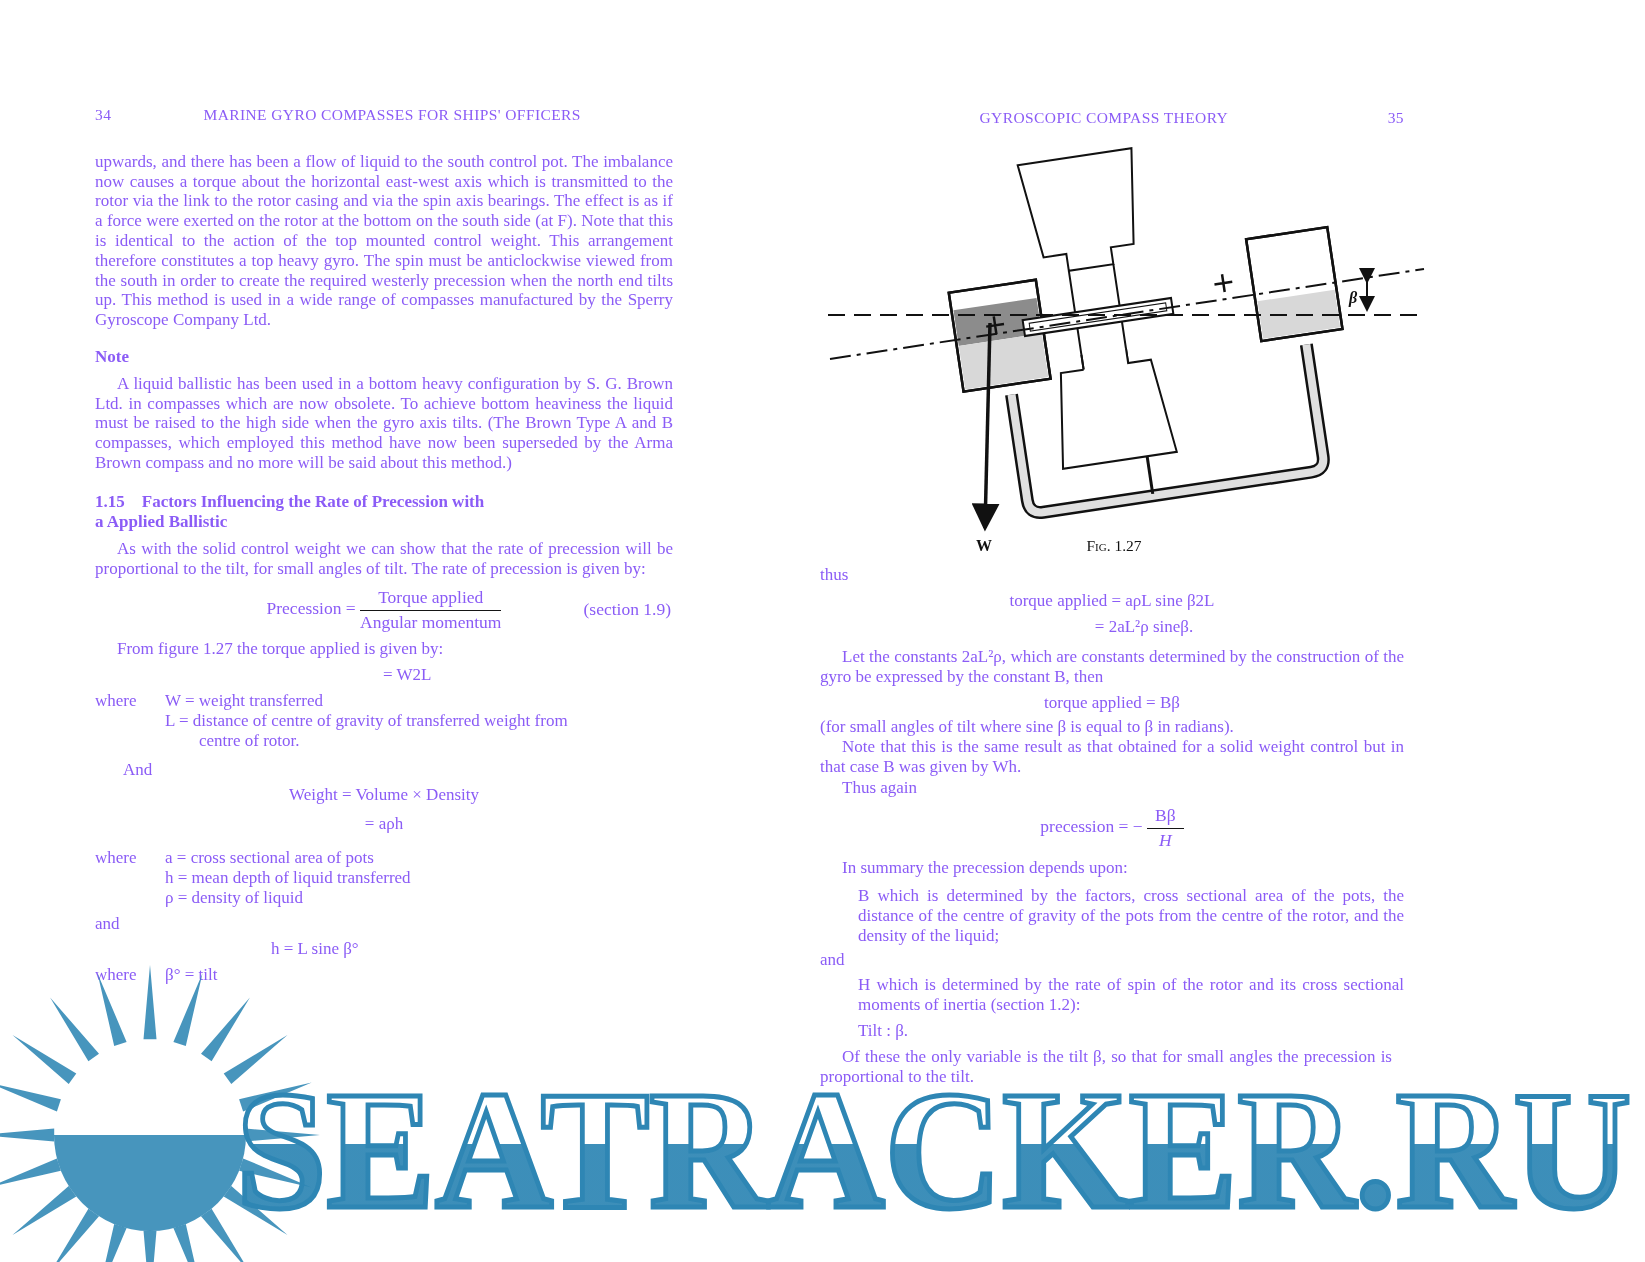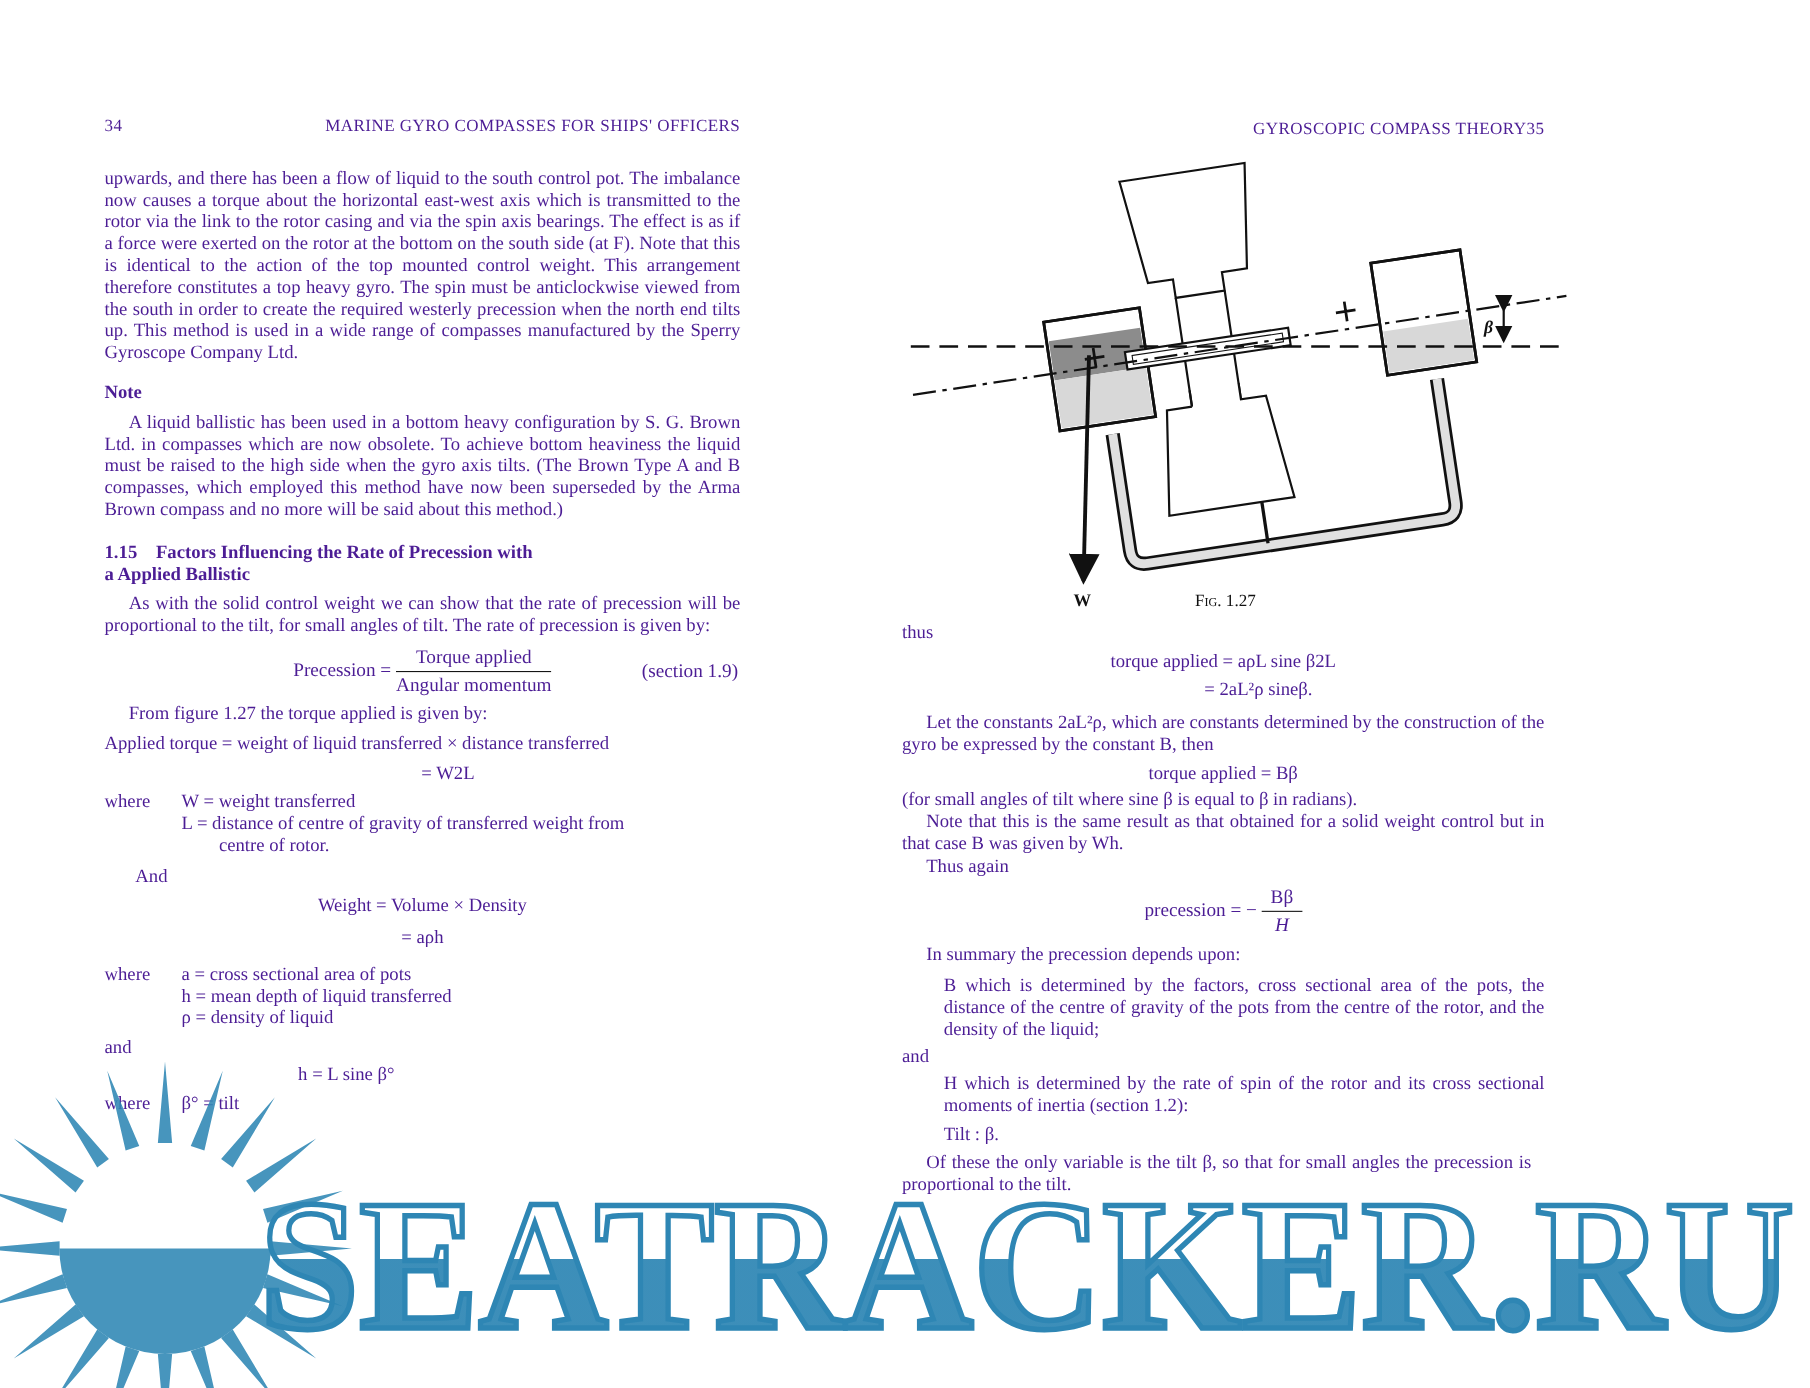--- a/index.html
+++ b/index.html
@@ -1,23 +1,23 @@
 <!DOCTYPE html>
 <html><head>
 <meta charset="utf-8">
 <style>
   html,body{margin:0;padding:0;background:#ffffff;}
   #page{position:relative;width:1645px;height:1262px;background:#ffffff;overflow:hidden;
-        font-family:"Liberation Serif", serif;color:#4c1d95;}
+        font-family:"Liberation Serif", serif;color:#8b5cf6;}
   
   .col{position:absolute;font-size:17px;line-height:19.8px;}
   #left-col{left:95px;top:105px;width:578px;}
   #right-col{left:820px;top:108px;width:584px;}
   .pg-header{display:flex;align-items:baseline;font-size:15.5px;letter-spacing:.4px;}
-  .pg-header .title{flex:1;text-align:right;}
+  .pg-header .title{flex:1;text-align:center;}
   .just{text-align:justify;}
   .indent{text-indent:22px;}
   .b{font-weight:bold;}
   .center{text-align:center;}
   .hang{padding-left:38px;text-align:justify;}
   
   .eqrow{position:relative;font-size:17.5px;}
   .frac{display:inline-block;text-align:center;vertical-align:middle;}
   .frac .num{padding:0 8px 2px 8px;border-bottom:1.6px solid #151515;}
   .frac .den{padding-top:2px;}
@@ -61,21 +61,20 @@
       <span>Precession =</span>
       <span class="frac">
         <span class="num" style="display:block;">Torque applied</span>
         <span class="den" style="display:block;">Angular momentum</span>
       </span>
       <span class="eqref">(section 1.9)</span>
     </div>
 
     <p class="indent" style="margin:6px 0 0 0;">From figure 1.27 the torque applied is given by:</p>
 
-    <div style="margin-top:8px;">Applied torque = weight of liquid transferred × distance transferred</div>
     <div style="margin-top:7px;margin-left:288px;">= W2L</div>
 
     <div class="wrow" style="margin-top:6px;">
       <span class="wlabel">where</span>
       <span class="wdefs">
         <span style="display:block;">W = weight transferred</span>
         <span style="display:block;">L = distance of centre of gravity of transferred weight from</span>
         <span style="display:block;" class="wcont">centre of rotor.</span>
       </span>
     </div>

